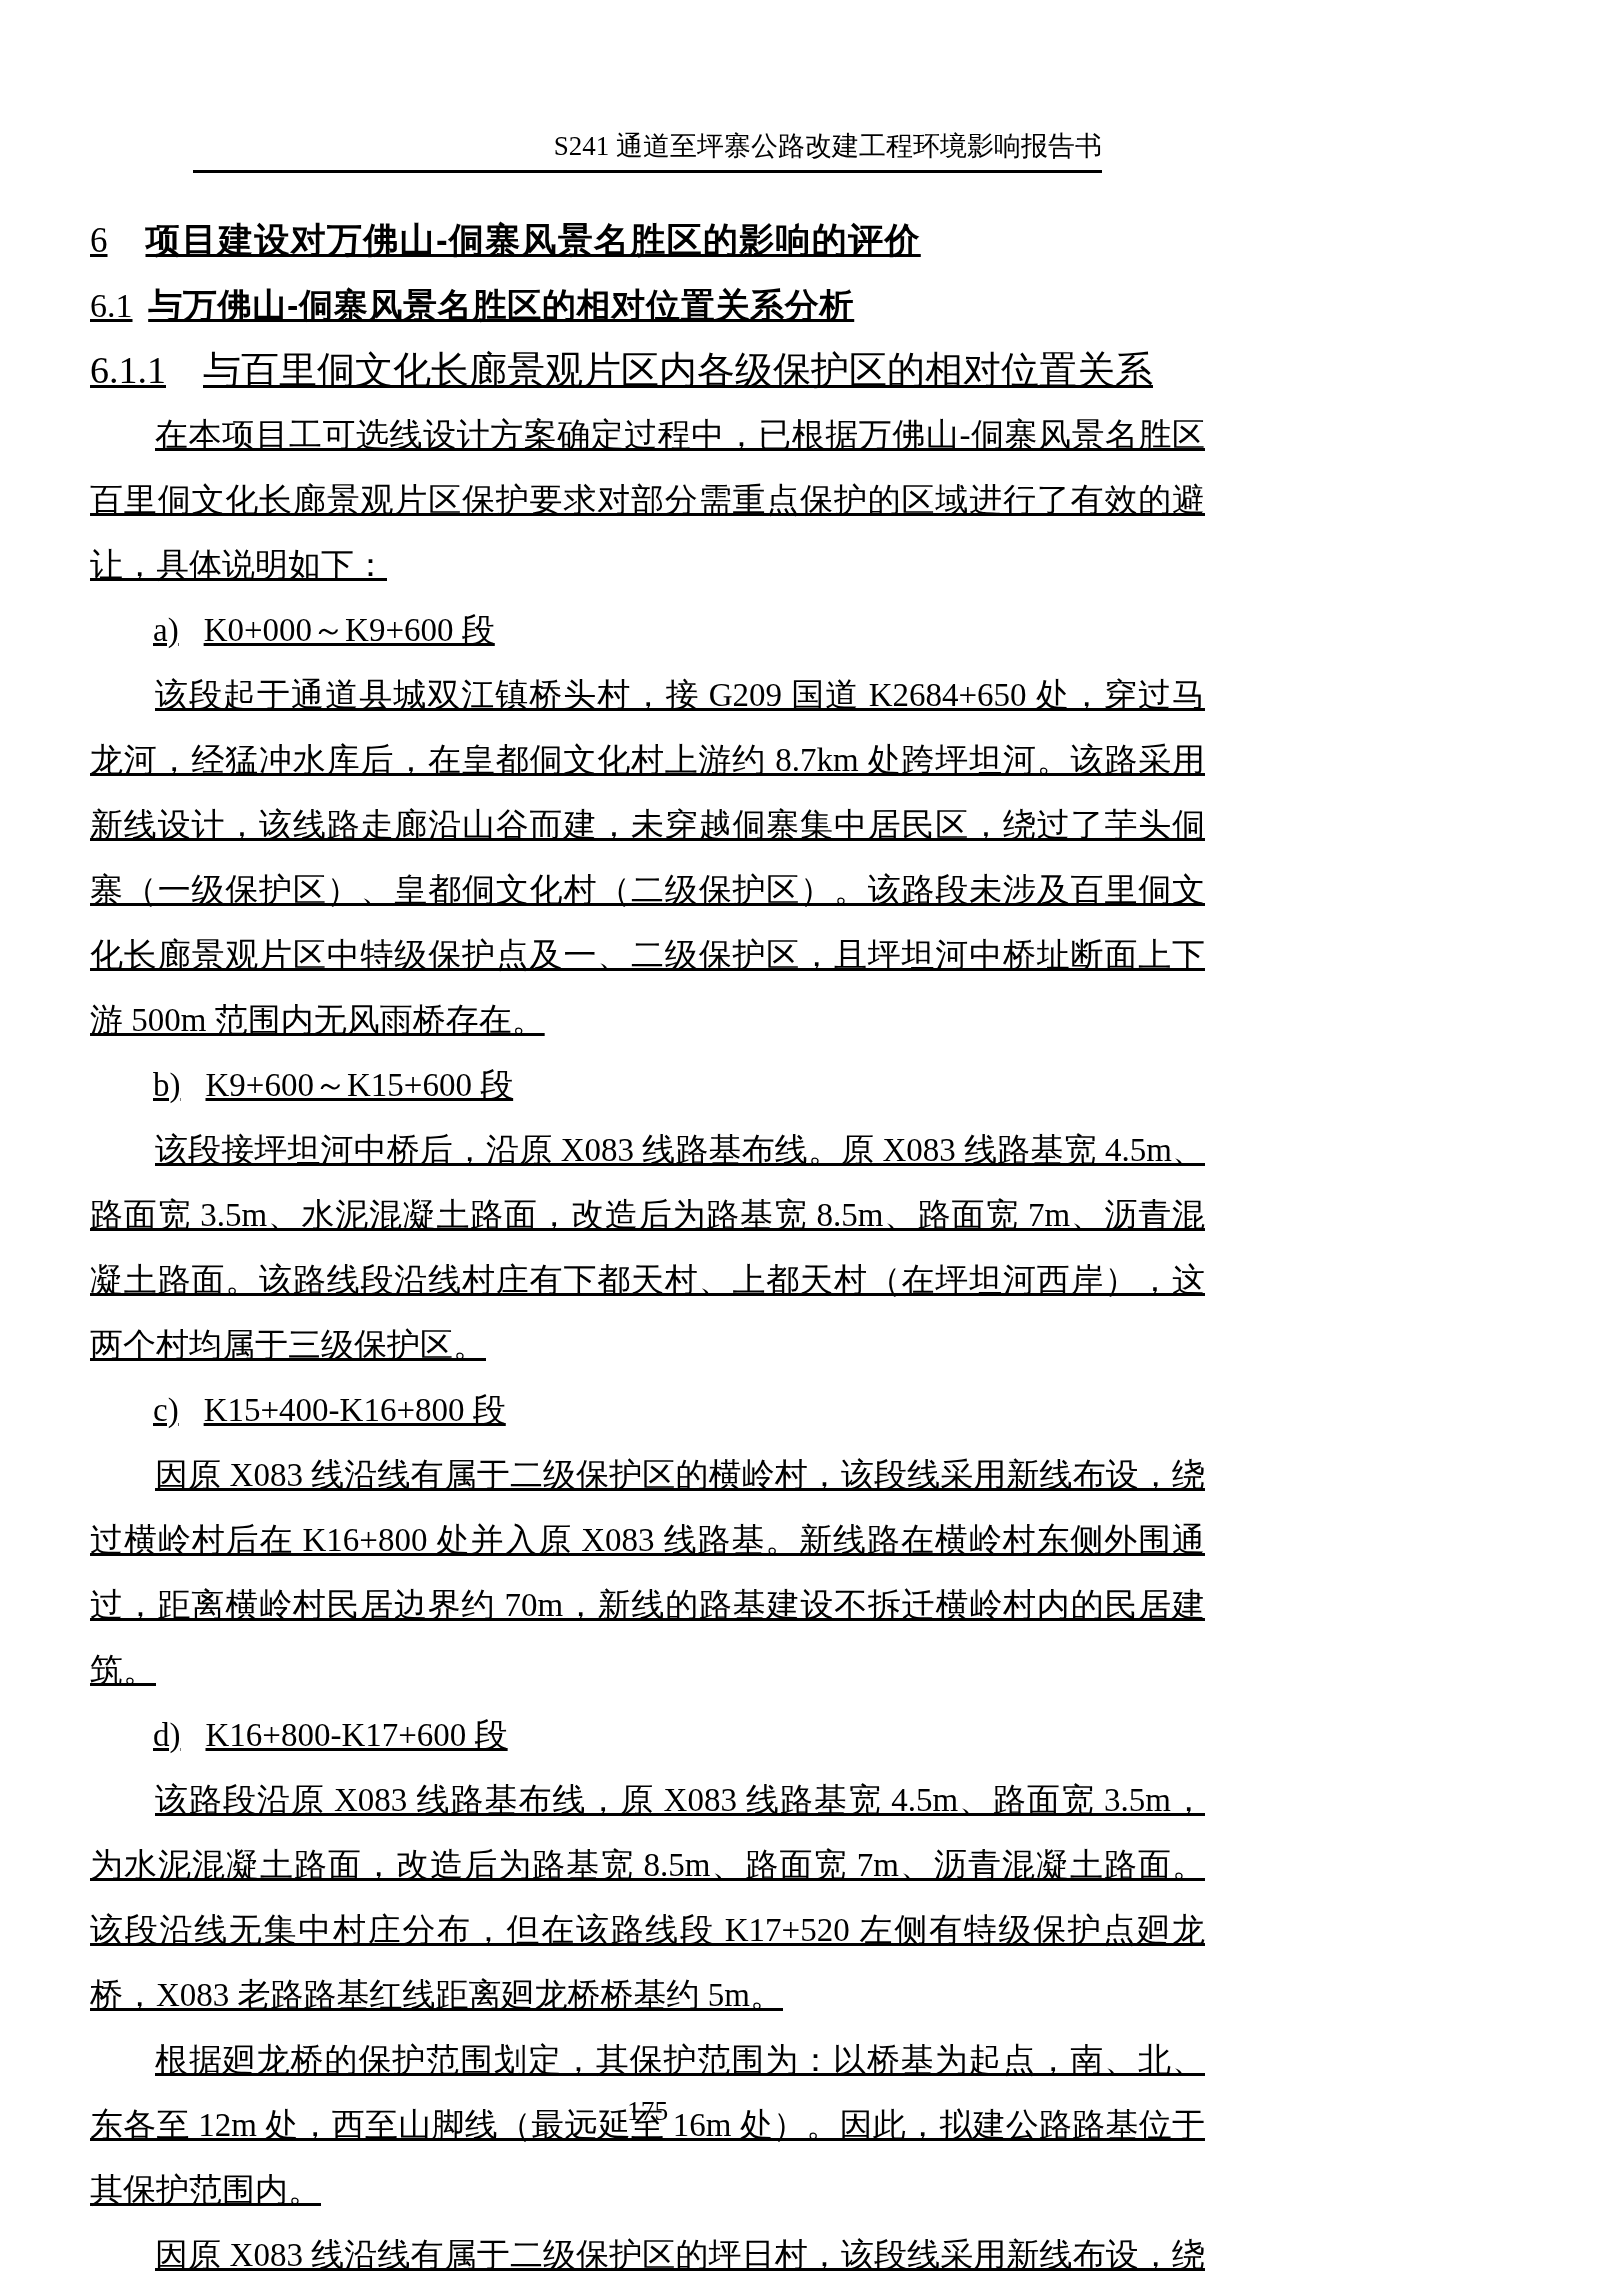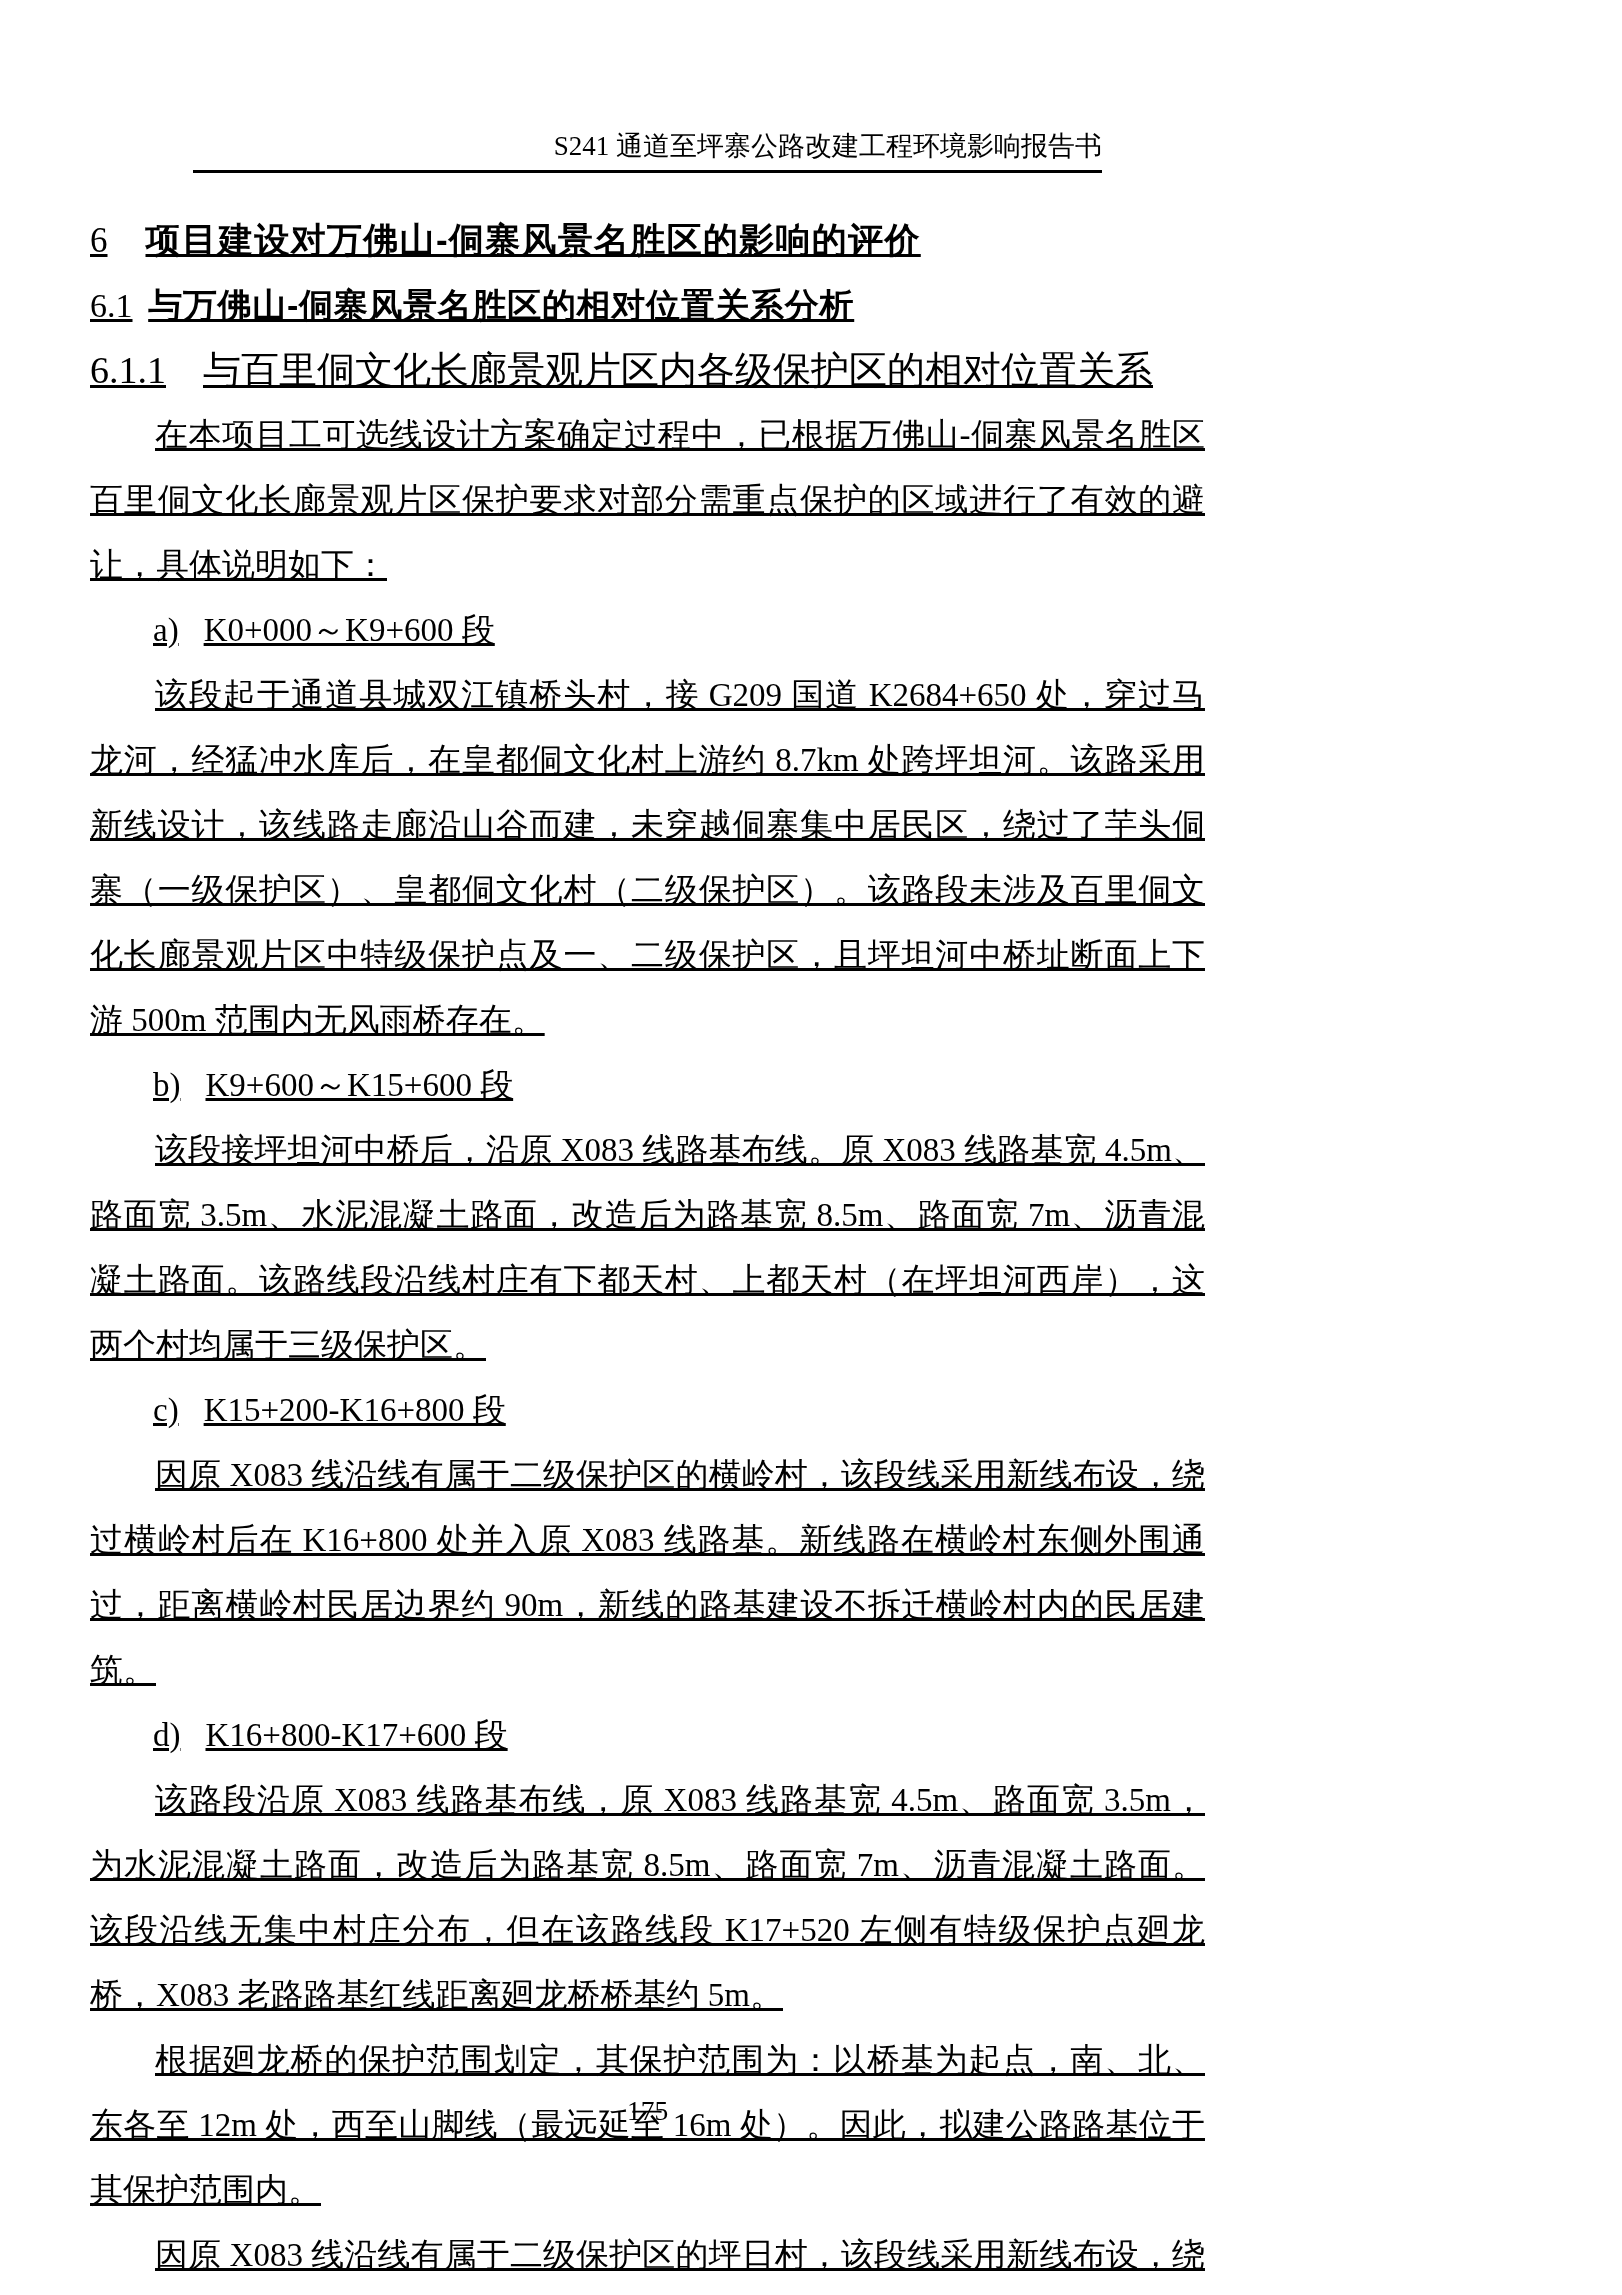--- a/index.html
+++ b/index.html
@@ -130,24 +130,24 @@
 
     <p class="para">该段起于通道县城双江镇桥头村，接 G209 国道 K2684+650 处，穿过马龙河，经猛冲水库后，在皇都侗文化村上游约 8.7km 处跨坪坦河。该路采用新线设计，该线路走廊沿山谷而建，未穿越侗寨集中居民区，绕过了芋头侗寨（一级保护区）、皇都侗文化村（二级保护区）。该路段未涉及百里侗文化长廊景观片区中特级保护点及一、二级保护区，且坪坦河中桥址断面上下游 500m 范围内无风雨桥存在。</p>
 
     <div class="li">
       <span class="label">b)</span><span>K9+600～K15+600 段</span>
     </div>
 
     <p class="para">该段接坪坦河中桥后，沿原 X083 线路基布线。原 X083 线路基宽 4.5m、路面宽 3.5m、水泥混凝土路面，改造后为路基宽 8.5m、路面宽 7m、沥青混凝土路面。该路线段沿线村庄有下都天村、上都天村（在坪坦河西岸），这两个村均属于三级保护区。</p>
 
     <div class="li">
-      <span class="label">c)</span><span>K15+200-K16+800 段</span>
+      <span class="label">c)</span><span>K15+400-K16+800 段</span>
     </div>
 
-    <p class="para">因原 X083 线沿线有属于二级保护区的横岭村，该段线采用新线布设，绕过横岭村后在 K16+800 处并入原 X083 线路基。新线路在横岭村东侧外围通过，距离横岭村民居边界约 90m，新线的路基建设不拆迁横岭村内的民居建筑。</p>
+    <p class="para">因原 X083 线沿线有属于二级保护区的横岭村，该段线采用新线布设，绕过横岭村后在 K16+800 处并入原 X083 线路基。新线路在横岭村东侧外围通过，距离横岭村民居边界约 70m，新线的路基建设不拆迁横岭村内的民居建筑。</p>
 
     <div class="li">
       <span class="label">d)</span><span>K16+800-K17+600 段</span>
     </div>
 
     <p class="para">该路段沿原 X083 线路基布线，原 X083 线路基宽 4.5m、路面宽 3.5m，为水泥混凝土路面，改造后为路基宽 8.5m、路面宽 7m、沥青混凝土路面。该段沿线无集中村庄分布，但在该路线段 K17+520 左侧有特级保护点廻龙桥，X083 老路路基红线距离廻龙桥桥基约 5m。</p>
 
     <p class="para">根据廻龙桥的保护范围划定，其保护范围为：以桥基为起点，南、北、东各至 12m 处，西至山脚线（最远延至 16m 处）。因此，拟建公路路基位于其保护范围内。</p>
 
 

